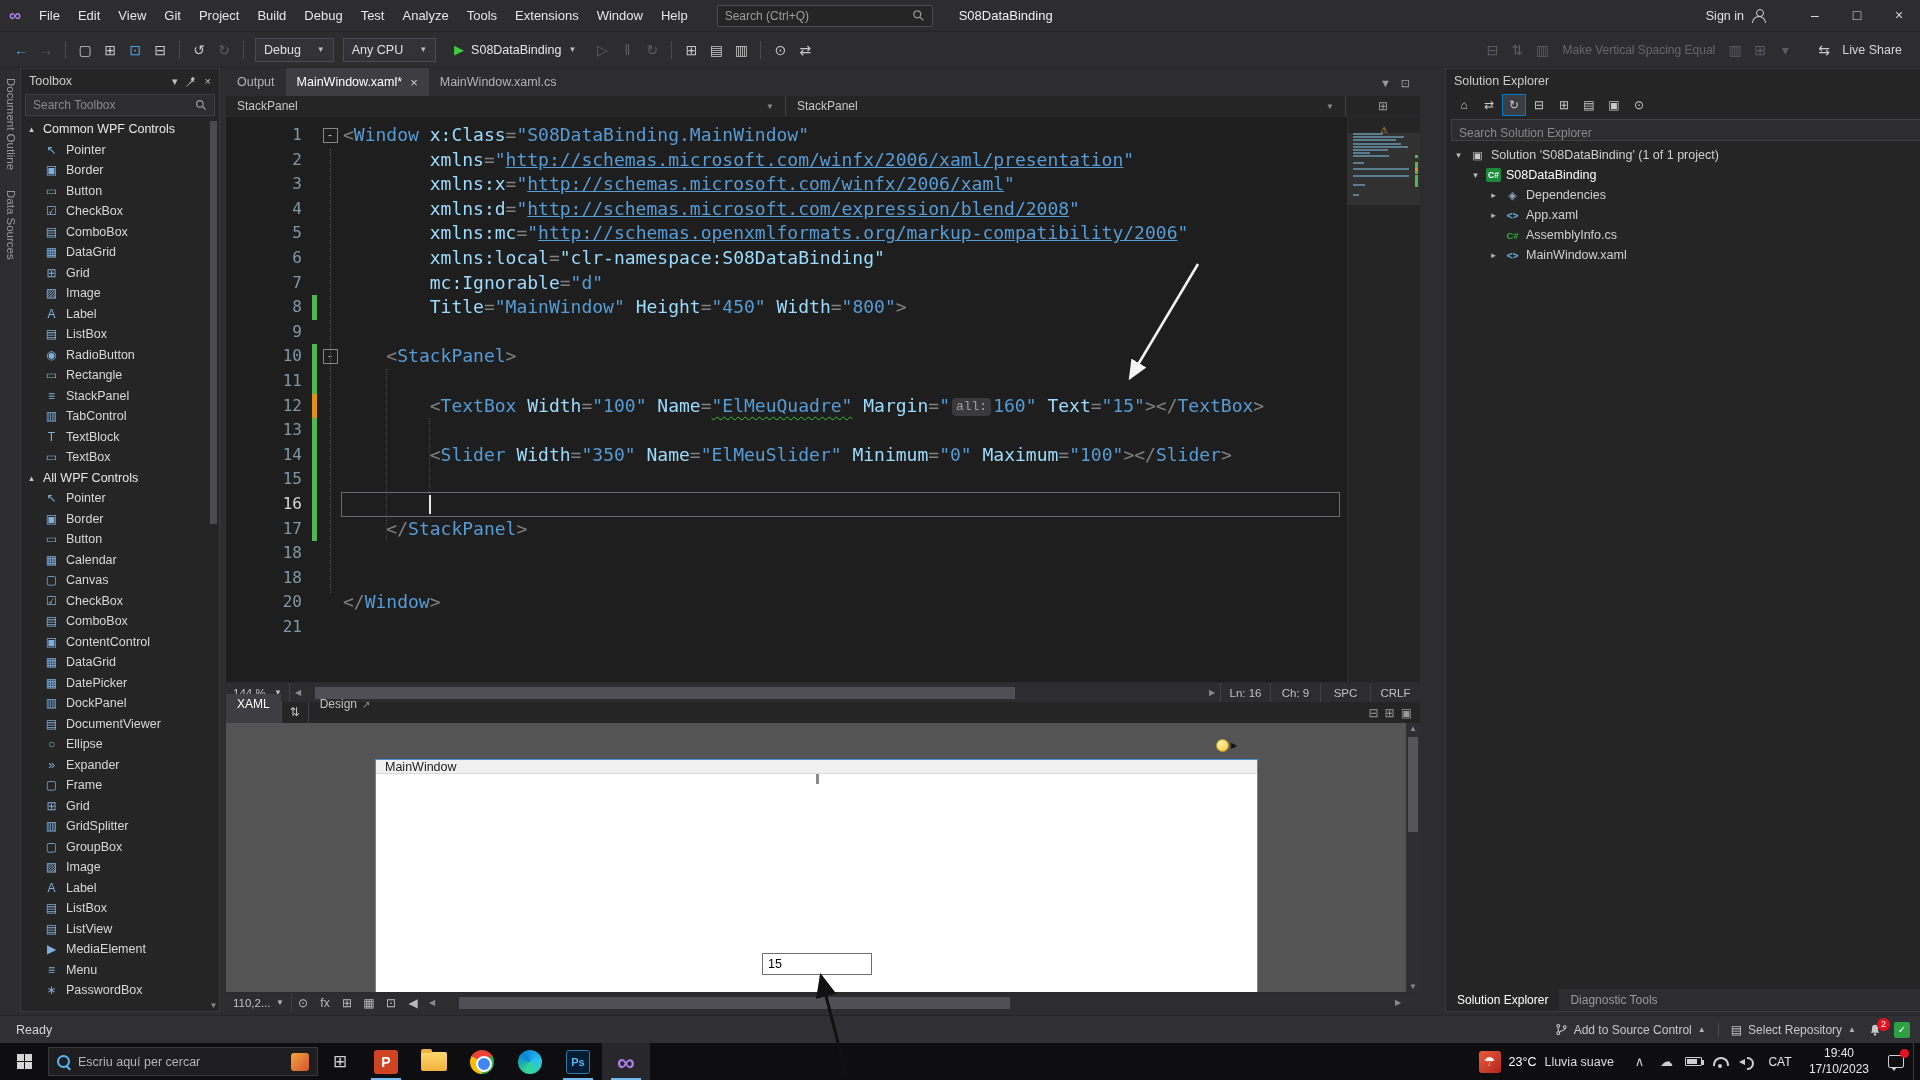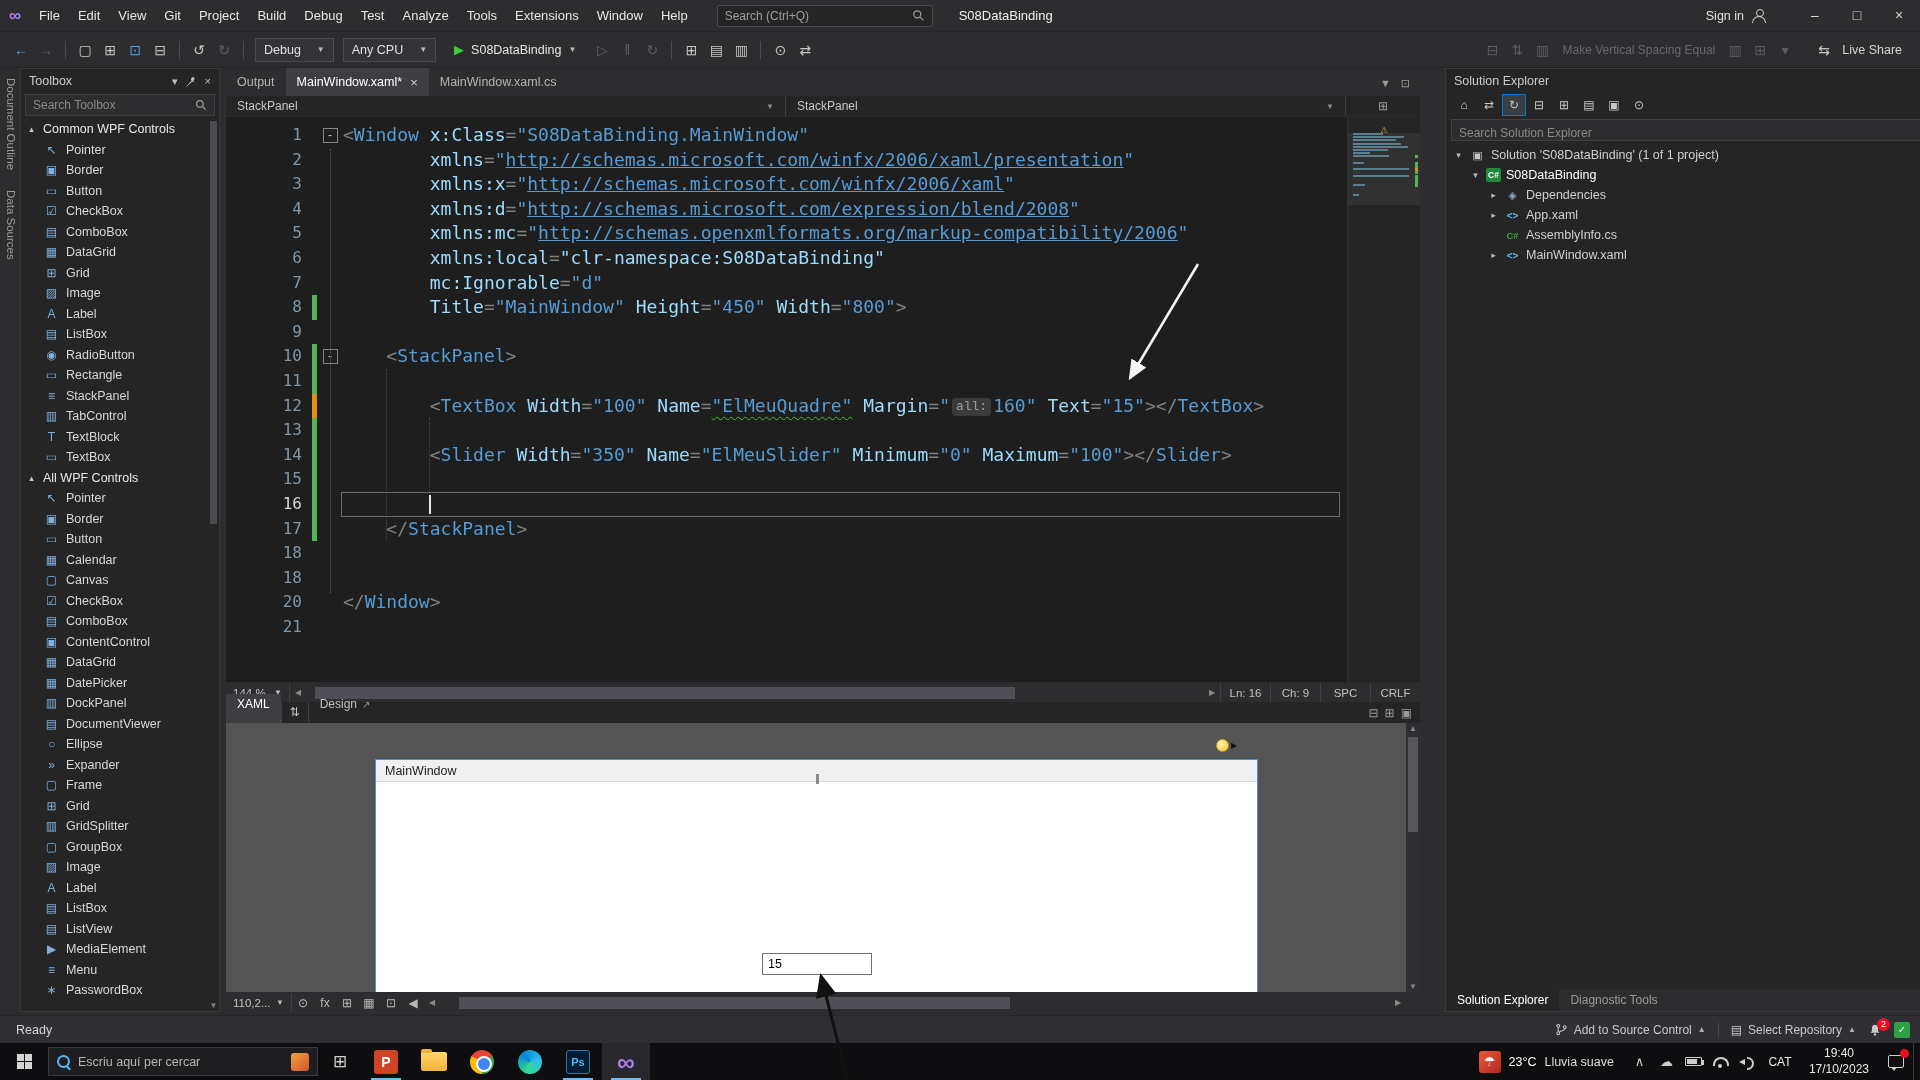--- a/index.html
+++ b/index.html
@@ -116,21 +116,21 @@
 
   .xd-strip{position:absolute;left:0;top:634px;width:100%;height:21px;background:var(--panel);display:flex;align-items:center;font-size:12px;color:#c0c0c0;}
   .xd-tab{padding:0 11px;height:37px;line-height:21px;}
   .xd-tab.active{background:#3e3e42;color:#fff;}
   .xd-swap{width:28px;text-align:center;color:#c8c8c8;border-left:1px solid var(--border);border-right:1px solid var(--border);height:21px;line-height:21px;}
   .xd-pop{font-size:10px;color:#9a9a9a;margin-left:5px;}
   .xd-right{margin-left:auto;display:flex;gap:6px;padding-right:8px;color:#9a9a9a;font-size:12px;}
 
   .design-canvas{position:absolute;left:0;top:655px;width:100%;height:269px;background:var(--design_bg);overflow:hidden;}
   .dwindow{position:absolute;left:149px;top:36px;width:883px;height:300px;background:#ffffff;border:1px solid #4a90d9;}
-  .dtitle{height:22px;background:#f0f0f0;border-bottom:1px solid #d9d9d9;display:flex;align-items:center;padding-left:9px;font-size:12.5px;color:#1a1a1a;font-family:"Liberation Sans",sans-serif;}
+  .dtitle{height:14px;background:#f0f0f0;border-bottom:1px solid #d9d9d9;display:flex;align-items:center;padding-left:9px;font-size:12.5px;color:#1a1a1a;font-family:"Liberation Sans",sans-serif;}
   .dtick{position:absolute;left:440px;top:14px;width:3px;height:10px;background:#8a8a8a;}
   .dtextbox{position:absolute;left:386px;top:193px;width:110px;height:22px;background:#fff;border:1px solid #707070;display:flex;align-items:center;padding-left:5px;font-size:12.5px;color:#000;}
   .bulb{position:absolute;left:990px;top:16px;display:flex;align-items:center;gap:2px;}
   .bulb-circle{width:13px;height:13px;border-radius:50%;background:radial-gradient(circle at 35% 30%,#fff3ae,#f4c430);border:1px solid #c9a227;}
   .bulb-caret{font-size:8px;color:#111;}
   .design-vscroll{position:absolute;right:0;top:0;bottom:0;width:14px;background:#2f2f33;}
   .dvs-arr{position:absolute;left:0;width:14px;text-align:center;font-size:8px;color:#8a8a8a;}
   .dvs-thumb{position:absolute;left:2px;width:10px;top:14px;height:95px;background:#55555b;}
 
   .design-bar{position:absolute;left:0;top:924px;width:100%;height:20px;background:var(--chrome);display:flex;align-items:center;font-size:11.5px;color:#c0c0c0;border-top:1px solid #2a2a2e;}

